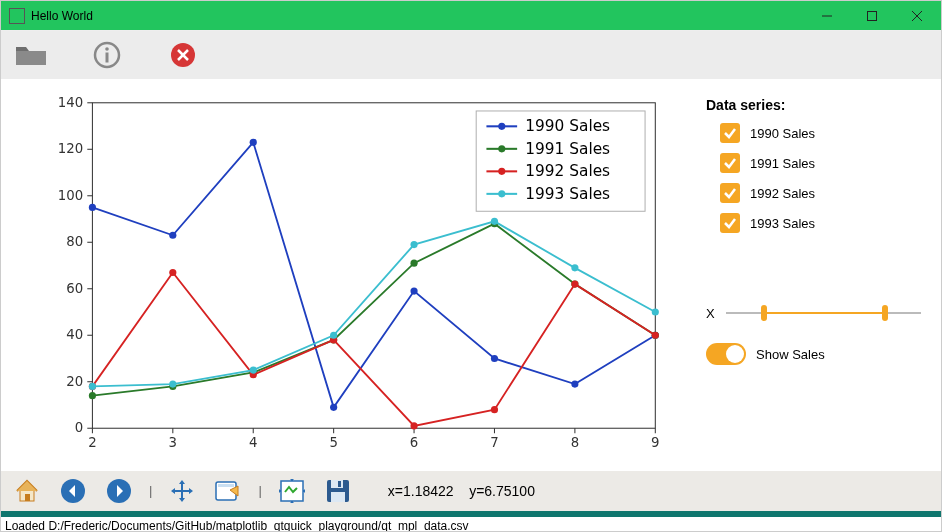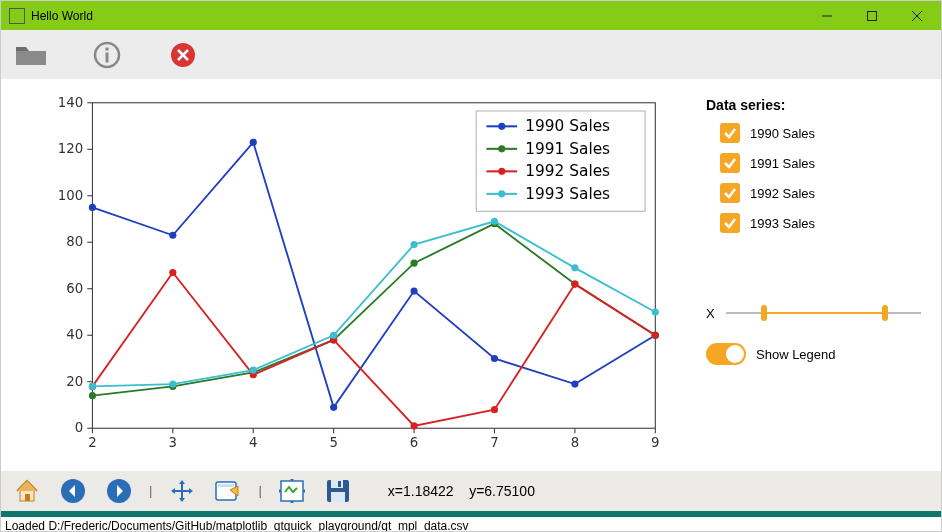--- a/index.html
+++ b/index.html
@@ -1,17 +1,17 @@
 <!DOCTYPE html>
 <html><head>
 <meta charset="utf-8">
 <style>
 * { box-sizing: border-box; margin: 0; padding: 0; }
 body { font-family: "Segoe UI", Tahoma, sans-serif; font-size: 13px; background: #fff; width: 942px; height: 532px; overflow: hidden; display: flex; flex-direction: column; border: 1px solid #ccc; }
-.titlebar { height: 30px; display: flex; align-items: center; padding: 0 2px 0 8px; background: #84cc16; border-bottom: 1px solid #eee; }
+.titlebar { height: 30px; display: flex; align-items: center; padding: 0 2px 0 8px; background: #22c55e; border-bottom: 1px solid #eee; }
 .titlebar .app-icon { width: 16px; height: 16px; border: 1px solid #555; margin-right: 6px; display:inline-block;}
 .titlebar .title { flex: 1; font-size: 12px; }
 .titlebar .winbtn { width: 45px; height: 29px; display: flex; align-items: center; justify-content: center; }
 .toolbar { height: 50px; background: #ececec; display: flex; align-items: center; padding: 0 12px; gap: 40px; }
 .toolbar .tbtn { width: 36px; height: 36px; display: flex; align-items: center; justify-content: center; }
 .content { flex: 1; display: flex; }
 .chart-area { flex: 1; position: relative; padding: 10px 10px 0 30px; }
 .side-panel { width: 245px; padding: 18px 20px 0 10px; }
 .side-panel h4 { font-weight: bold; font-size: 14px; margin-bottom: 10px; }
 .chk-row { display: flex; align-items: center; margin-bottom: 10px; padding-left: 14px; }
@@ -212,21 +212,21 @@
         <div class="track"></div>
           <div class="active"></div>
         <div class="thumb" style="left:18%"></div>
         <div class="thumb" style="left:80%"></div>
       </div>
     </div>
     <div class="switch-row">
       <div class="switch">
           <div class="knob"></div>
         </div>
-      <span>Show Legend</span>
+      <span>Show Sales</span>
     </div>
   </div>
 </div>
 
 <div class="navbar">
   <div class="nbtn">
     <svg width="28" height="28">
         <path d="M4 14 L14 4 L24 14" fill="none" stroke="#c77d1e" stroke-width="2"></path>
         <rect x="7" y="13" width="14" height="11" fill="#f4e7c9" stroke="#c77d1e"></rect>
         <rect x="12" y="17" width="5" height="7" fill="#c77d1e"></rect>

